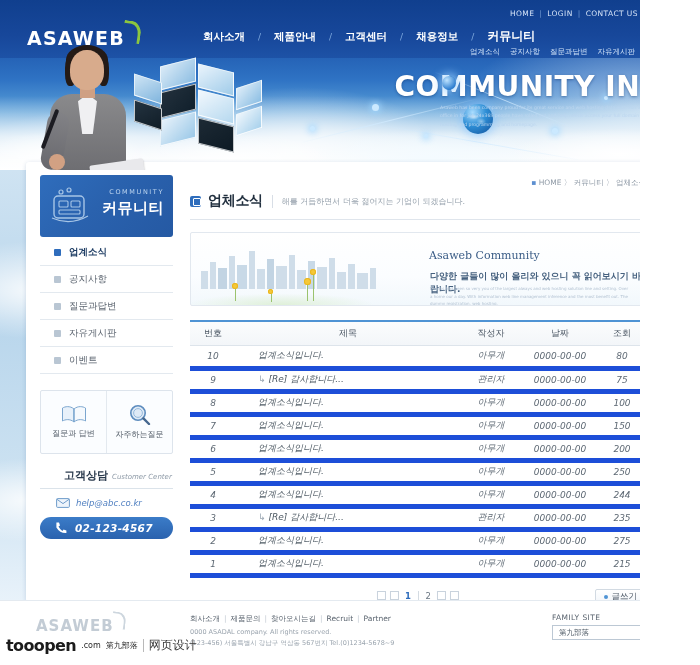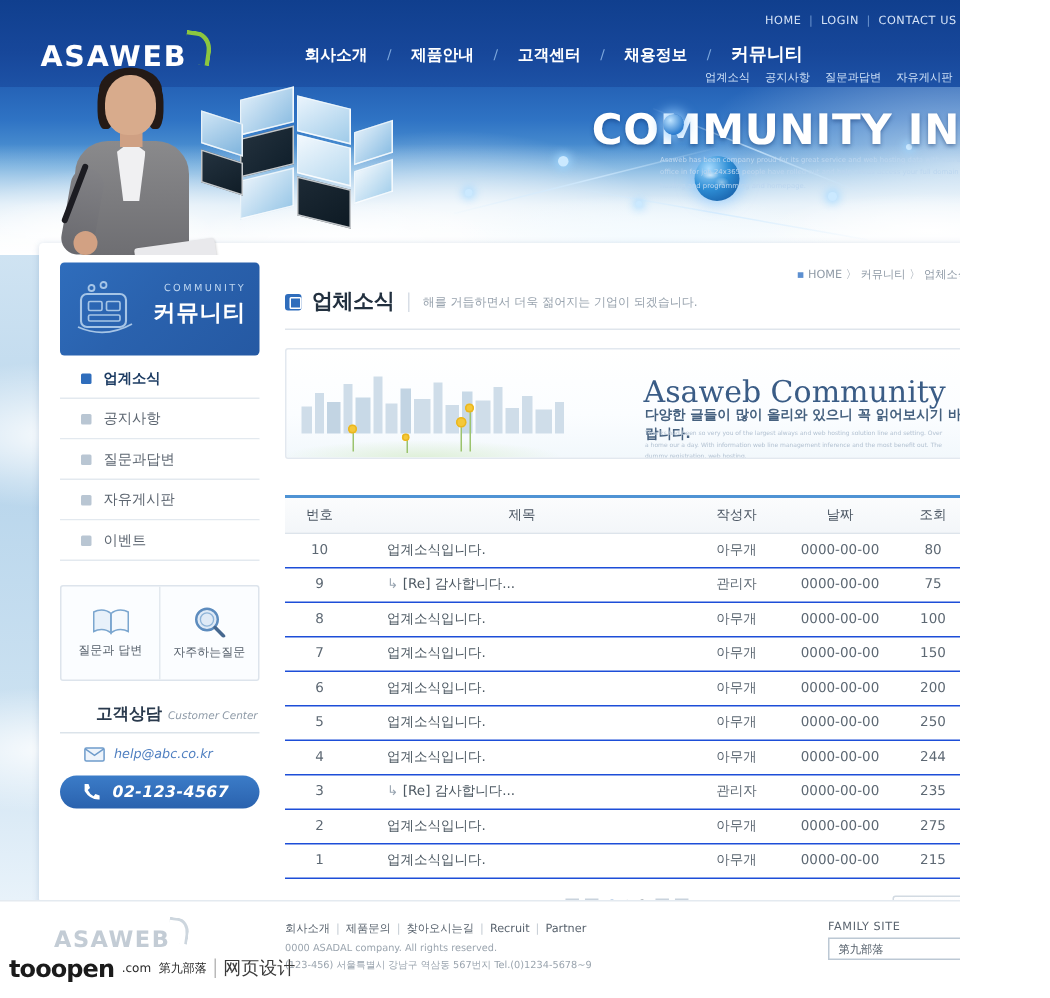--- a/index.html
+++ b/index.html
@@ -185,32 +185,32 @@
     position:relative; overflow:hidden;
   }
   .banner .city { position:absolute; left:8px; bottom:16px; height:44px; width:190px; }
   .banner .city i { position:absolute; bottom:0; background:#cfdde9; display:block; }
   .banner .grass {
     position:absolute; left:0; bottom:0; width:250px; height:20px;
     background:radial-gradient(ellipse 130px 16px at 90px 20px, #dff0d8 0%, rgba(223,240,216,0) 72%);
   }
   .banner .fl { position:absolute; width:6px; height:6px; border-radius:50%; background:#f5c838; box-shadow:0 0 0 1px #eab61f inset;}
   .banner .stem { position:absolute; width:1px; background:#9bc36e; }
-  .b-title { position:absolute; left:238px; top:16px; font-size:20px; color:#3a5c86; font-family:"DejaVu Serif","Liberation Serif",serif; }
+  .b-title { position:absolute; left:238px; top:16px; font-size:11px; color:#3a5c86; font-family:"DejaVu Serif","Liberation Serif",serif; }
   .b-sub { position:absolute; left:239px; top:37px; font-size:9px; color:#46617f; font-weight:bold; }
   .b-small { position:absolute; left:239px; top:52px; width:200px; font-size:4px; line-height:1.9; color:#b3c2d2; }
 
-  table.board { width:456px; margin-top:24px; border-collapse:collapse; }
+  table.board { width:456px; margin-top:14px; border-collapse:collapse; }
   table.board thead th {
     border-top:2px solid #4f93d4; border-bottom:1px solid #dde4eb;
     background:linear-gradient(180deg,#fbfcfd,#f3f6f9);
     height:24px; font-size:9px; font-weight:normal; color:#4b5663;
   }
   table.board tbody td {
-    height:23px; border-bottom:1px solid #1d4ed8; font-size:9px; color:#5d6873; text-align:center;
+    height:23px; border-bottom:5px solid #1d4ed8; font-size:9px; color:#5d6873; text-align:center;font-style:italic;
   }
   table.board tbody td.title { text-align:left; padding-left:22px; color:#4c5862; }
   .c-no { width:46px; } .c-wr { width:62px; } .c-dt { width:76px; } .c-hit { width:48px; }
   .reply { color:#9aa6b2; margin-right:3px; }
 
   .pager { margin-top:13px; width:456px; position:relative; height:18px; }
   .pg-center { position:absolute; left:50%; top:0; transform:translateX(-50%); display:flex; align-items:center; gap:4px; }
   .pg-btn { width:9px; height:9px; border:1px solid #c9d3dd; background:#fff; display:inline-block; }
   .pg-num { font-size:8.5px; color:#6a7682; padding:0 2px; }
   .pg-num.cur { color:#2f6dbc; font-weight:bold; }

